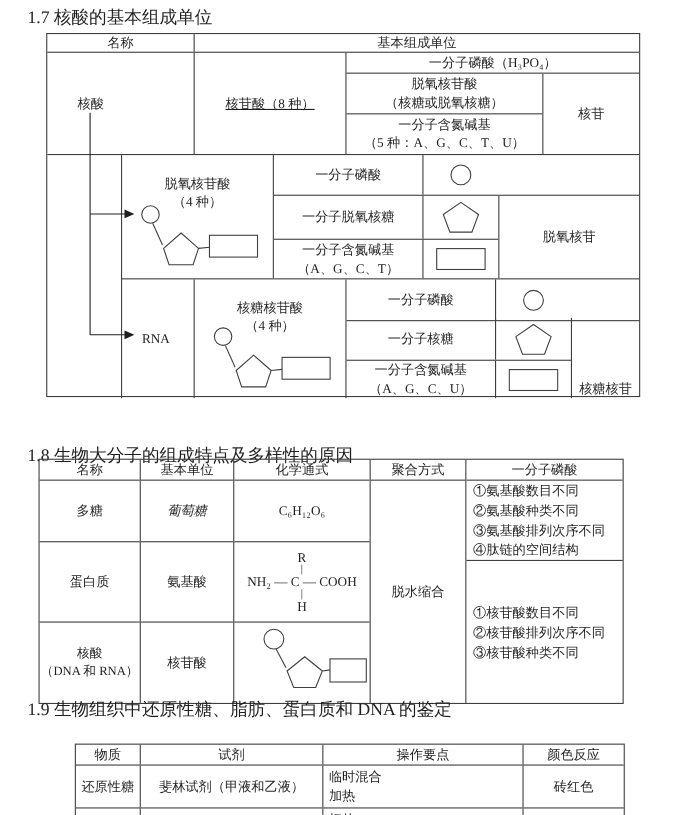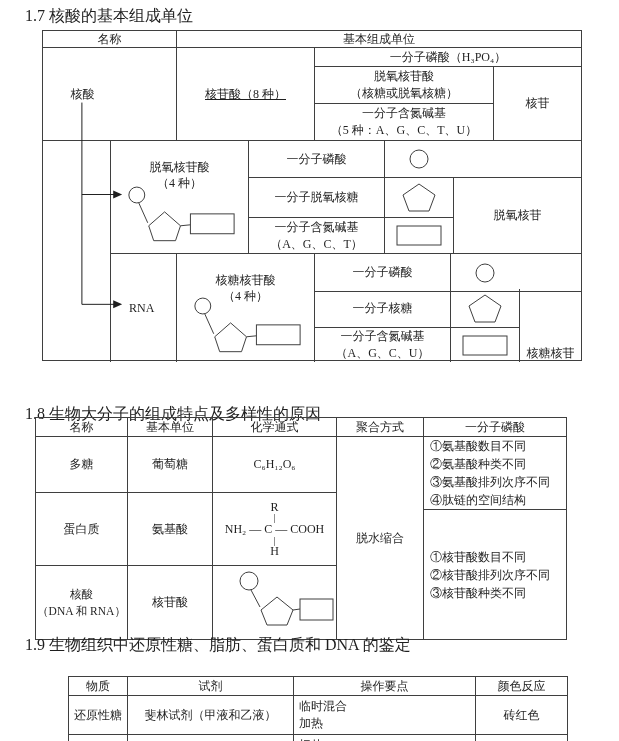--- a/index.html
+++ b/index.html
@@ -196,21 +196,21 @@
     <div class="c bb" style="height:56px;">多糖</div>
     <div class="c bb" style="height:73px;font-family:Liberation Mono, monospace;">蛋白质</div>
     <div class="c col" style="flex:1; justify-content:center; line-height:17px; font-size:11.5px;">
       <div>核酸</div>
       <div>（DNA 和 RNA）</div>
     </div>
   </div>
 
   <div class="col br" style="width:84px;">
     <div class="c bb" style="height:19px;">基本单位</div>
-    <div class="c bb" style="height:56px;">葡萄糖</div>
+    <div class="c bb" style="height:56px;font-style:italic;">葡萄糖</div>
     <div class="c bb" style="height:73px;">氨基酸</div>
     <div class="c" style="flex:1;">核苷酸</div>
   </div>
 
   <div class="col br" style="width:123px;">
     <div class="c bb" style="height:19px;">化学通式</div>
     <div class="c bb" style="height:56px;">C₆H₁₂O₆</div>
     <div class="c bb col formula-stack" style="height:73px; justify-content:center;">
       <div>R</div>
       <div class="vbar">|</div>

